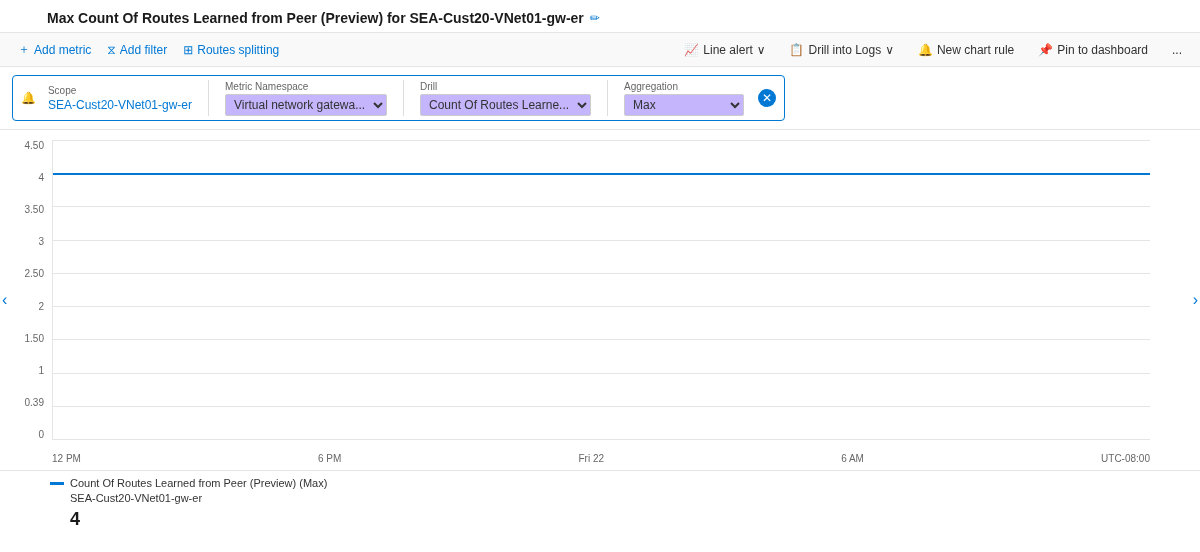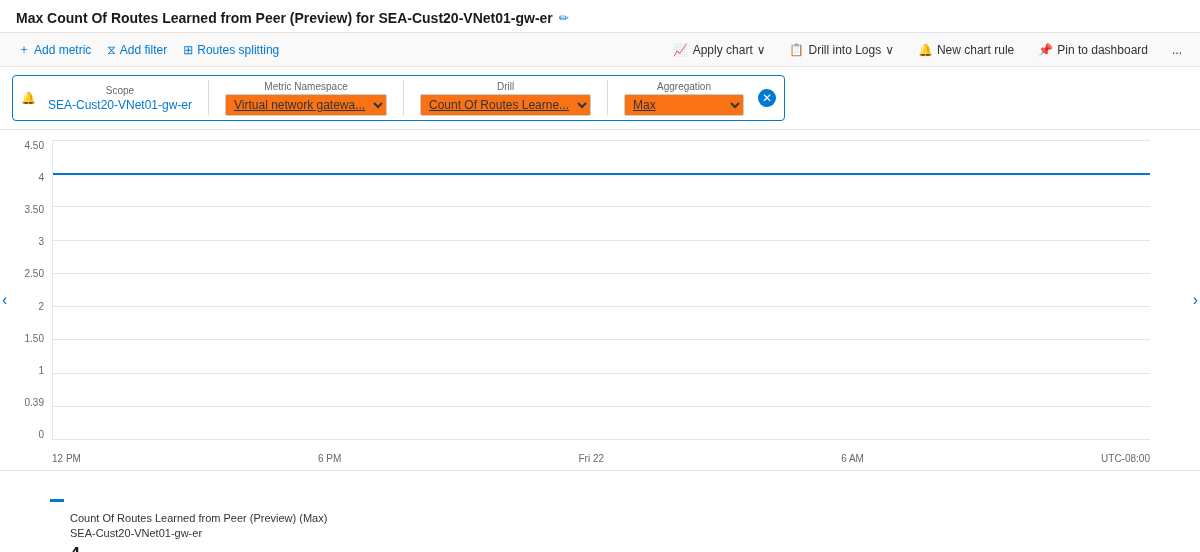--- a/index.html
+++ b/index.html
@@ -1,47 +1,47 @@
 <!DOCTYPE html>
 <html><head>
   <meta charset="utf-8">
   <style>
     * { box-sizing: border-box; margin: 0; padding: 0; }
     body { font-family: 'Segoe UI', Arial, sans-serif; font-size: 12px; background: #fff; color: #333; width: 1200px; height: 552px; overflow: hidden; }
 
-    .header { padding: 10px 16px 6px 16px; display: flex; align-items: center; gap: 6px; }
+    .header { padding: 10px 16px 6px 16px; display: flex; align-items: center; gap: 6px; margin-left: 31px; }
     .header-title { font-size: 14px; font-weight: 600; color: #1a1a1a; }
     .edit-icon { color: #0078d4; cursor: pointer; font-size: 12px; }
 
     .toolbar { display: flex; align-items: center; justify-content: space-between; padding: 4px 12px; border-top: 1px solid #e5e5e5; border-bottom: 1px solid #e5e5e5; background: #f9f9f9; }
     .toolbar-left { display: flex; align-items: center; gap: 4px; }
     .toolbar-right { display: flex; align-items: center; gap: 12px; }
     .toolbar-btn { display: flex; align-items: center; gap: 4px; background: none; border: none; cursor: pointer; color: #0078d4; font-size: 12px; padding: 4px 6px; }
     .toolbar-right-btn { display: flex; align-items: center; gap: 4px; background: none; border: none; cursor: pointer; color: #323232; font-size: 12px; padding: 4px 6px; }
 
     .filter-bar { display: flex; align-items: center; padding: 8px 12px; gap: 0; border-bottom: 1px solid #e5e5e5; }
     .filter-box { display: flex; align-items: center; border: 1.5px solid #0078d4; border-radius: 4px; padding: 4px 8px; gap: 8px; }
     .filter-section { display: flex; flex-direction: column; gap: 2px; }
-    .filter-label { font-size: 10px; color: #666; text-align: center; }
+    .filter-label { font-size: 10px; color: #666; }
     .scope-value { font-size: 12px; color: #0078d4; font-weight: 500; background: none; border: none; cursor: pointer; padding: 0; }
     .filter-divider { width: 1px; height: 36px; background: #ddd; margin: 0 8px; }
-    .filter-select { border: 1px solid #ccc; border-radius: 2px; font-size: 12px; padding: 2px 4px; color: #333; background: #f97316; cursor: pointer; min-width: 120px; text-decoration: underline; }
+    .filter-select { border: 1px solid #ccc; border-radius: 2px; font-size: 12px; padding: 2px 4px; color: #333; background: #c4b5fd; cursor: pointer; min-width: 120px; }
     .filter-close { background: #0078d4; color: white; border: none; border-radius: 50%; width: 18px; height: 18px; font-size: 12px; cursor: pointer; display: flex; align-items: center; justify-content: center; margin-left: 6px; }
     .bell-icon { margin-right: 4px; color: #666; font-size: 12px; }
     .y-label { font-size: 10px; color: #666; }
     .x-label { font-size: 10px; color: #666; }
 
     .nav-arrow { position: absolute; top: 50%; transform: translateY(-50%); background: none; border: none; cursor: pointer; font-size: 16px; color: #0078d4; z-index: 10; }
     .nav-arrow-left { left: 2px; }
     .nav-arrow-right { right: 2px; }
 
     .legend { padding: 6px 50px; border-top: 1px solid #e5e5e5; display: flex; flex-direction: column; gap: 2px; }
     .legend-item { display: flex; align-items: center; gap: 6px; }
     .legend-color { width: 14px; height: 3px; background: #0078d4; }
-    .legend-text { font-size: 11px; color: #333; margin-top: 35px; }
+    .legend-text { font-size: 11px; color: #333; }
     .legend-value { font-size: 18px; font-weight: 700; color: #1a1a1a; margin-top: 2px; padding-left: 20px; }
 
     .chart-wrapper { position: relative; }
   </style>
 </head>
 <body>
 
 <div class="header">
   <span class="header-title">Max Count Of Routes Learned from Peer (Preview) for SEA-Cust20-VNet01-gw-er</span>
   <span class="edit-icon">✏</span>
@@ -58,21 +58,21 @@
       <span>Add filter</span>
     </button>
     <button class="toolbar-btn">
       <span>⊞</span>
       <span>Routes splitting</span>
     </button>
   </div>
   <div class="toolbar-right">
     <button class="toolbar-right-btn">
       <span>📈</span>
-      <span>Apply chart</span>
+      <span>Line alert</span>
       <span>∨</span>
     </button>
     <button class="toolbar-right-btn">
       <span>📋</span>
       <span>Drill into Logs</span>
       <span>∨</span>
     </button>
     <button class="toolbar-right-btn">
       <span>🔔</span>
       <span>New chart rule</span>

